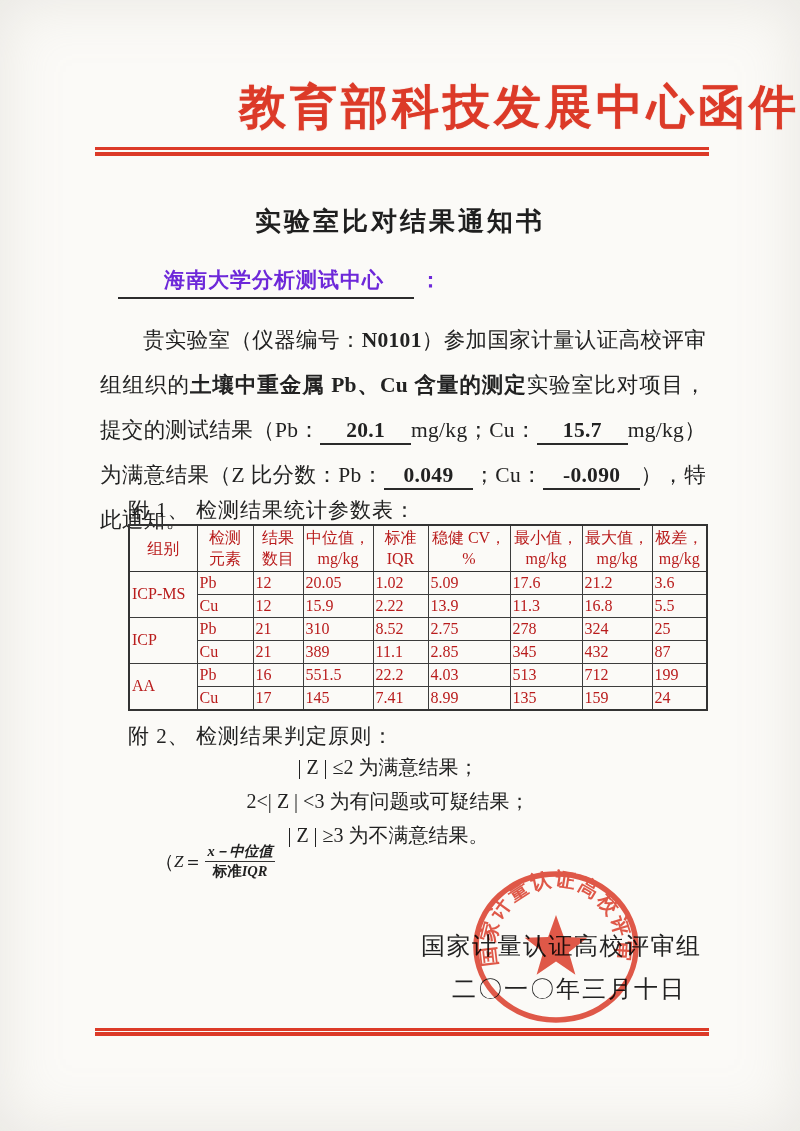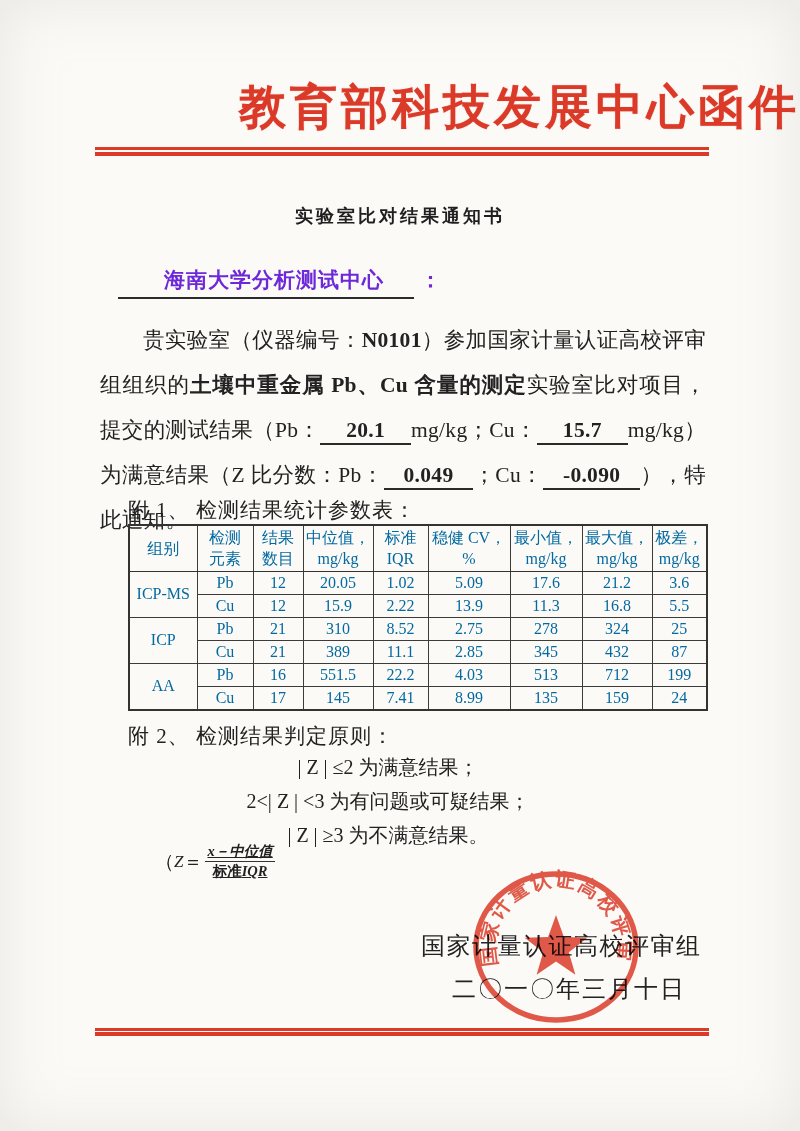--- a/index.html
+++ b/index.html
@@ -20,21 +20,21 @@
   }
   .red-rule {
     position:absolute; left:95px; width:614px; height:9px;
     background:linear-gradient(to bottom,#dc3a28 0 38%,#fbfaf7 38% 52%,#dc3a28 52% 100%);
   }
   .rule-top { top:147px; }
   .rule-bottom { top:1028px; height:8px; }
   
   .doc-title {
     position:absolute; top:204px; left:0; width:100%;
-    text-align:center; font-size:18px; font-weight:bold;
+    text-align:center; font-size:26px; font-weight:bold;
     letter-spacing:3px; color:#1f1f1f;
   }
   .addressee-line {
     position:absolute; top:266px; left:118px;
     font-size:21px; font-weight:bold; color:#6d28d9;
   }
   .addressee-name {
     display:inline-block; border-bottom:2px solid #2c2c2c;
     padding:0 30px 3px 46px; letter-spacing:1px;
   }
@@ -55,21 +55,21 @@
   .att-heading {
     position:absolute; left:128px; font-size:21px; color:#222;
     letter-spacing:1px;
   }
   .att1 { top:496px; }
   .att2 { top:722px; }
   
   table.stats {
     position:absolute; top:524px; left:128px; width:578px;
     border-collapse:collapse; table-layout:fixed;
-    font-size:16px; color:#0369a1; text-align:center;
+    font-size:16px; color:#b91c1c; 
   }
   table.stats th, table.stats td {
     border:1px solid #3c3c3c; padding:1px 2px; font-weight:normal;
     line-height:20px; vertical-align:middle;
   }
   table.stats { border:2px solid #333; }
   table.stats thead th { height:46px; line-height:21px; border-bottom:1.5px solid #333; }
   table.stats tbody td { height:23px; }
   tr.group-start td { border-top:1.5px solid #333; }
   td.group-cell { font-size:16px;margin-left:48px; }
@@ -81,21 +81,21 @@
   }
   
   .formula {
     position:absolute; top:843px; left:155px; width:560px;
     font-size:19px; color:#222; display:flex; align-items:center;
     white-space:nowrap;
   }
   .frac {
     display:inline-flex; flex-direction:column; align-items:center;
     font-size:14.5px; line-height:17px; margin:0 3px;
-    vertical-align:middle; font-weight:bold;text-decoration:underline;
+    vertical-align:middle; font-weight:bold;
   }
   .frac .num { border-bottom:1.5px solid #333; padding:0 2px 1px 2px; }
   .frac .den { padding-top:1px; }
   .it { font-style:italic; }
   .zvar { font-style:italic; font-size:17px; }
   
   .sig-org {
     position:absolute; top:930px; left:421px;
     font-size:24px; color:#222; letter-spacing:1.5px; white-space:nowrap;
   }

